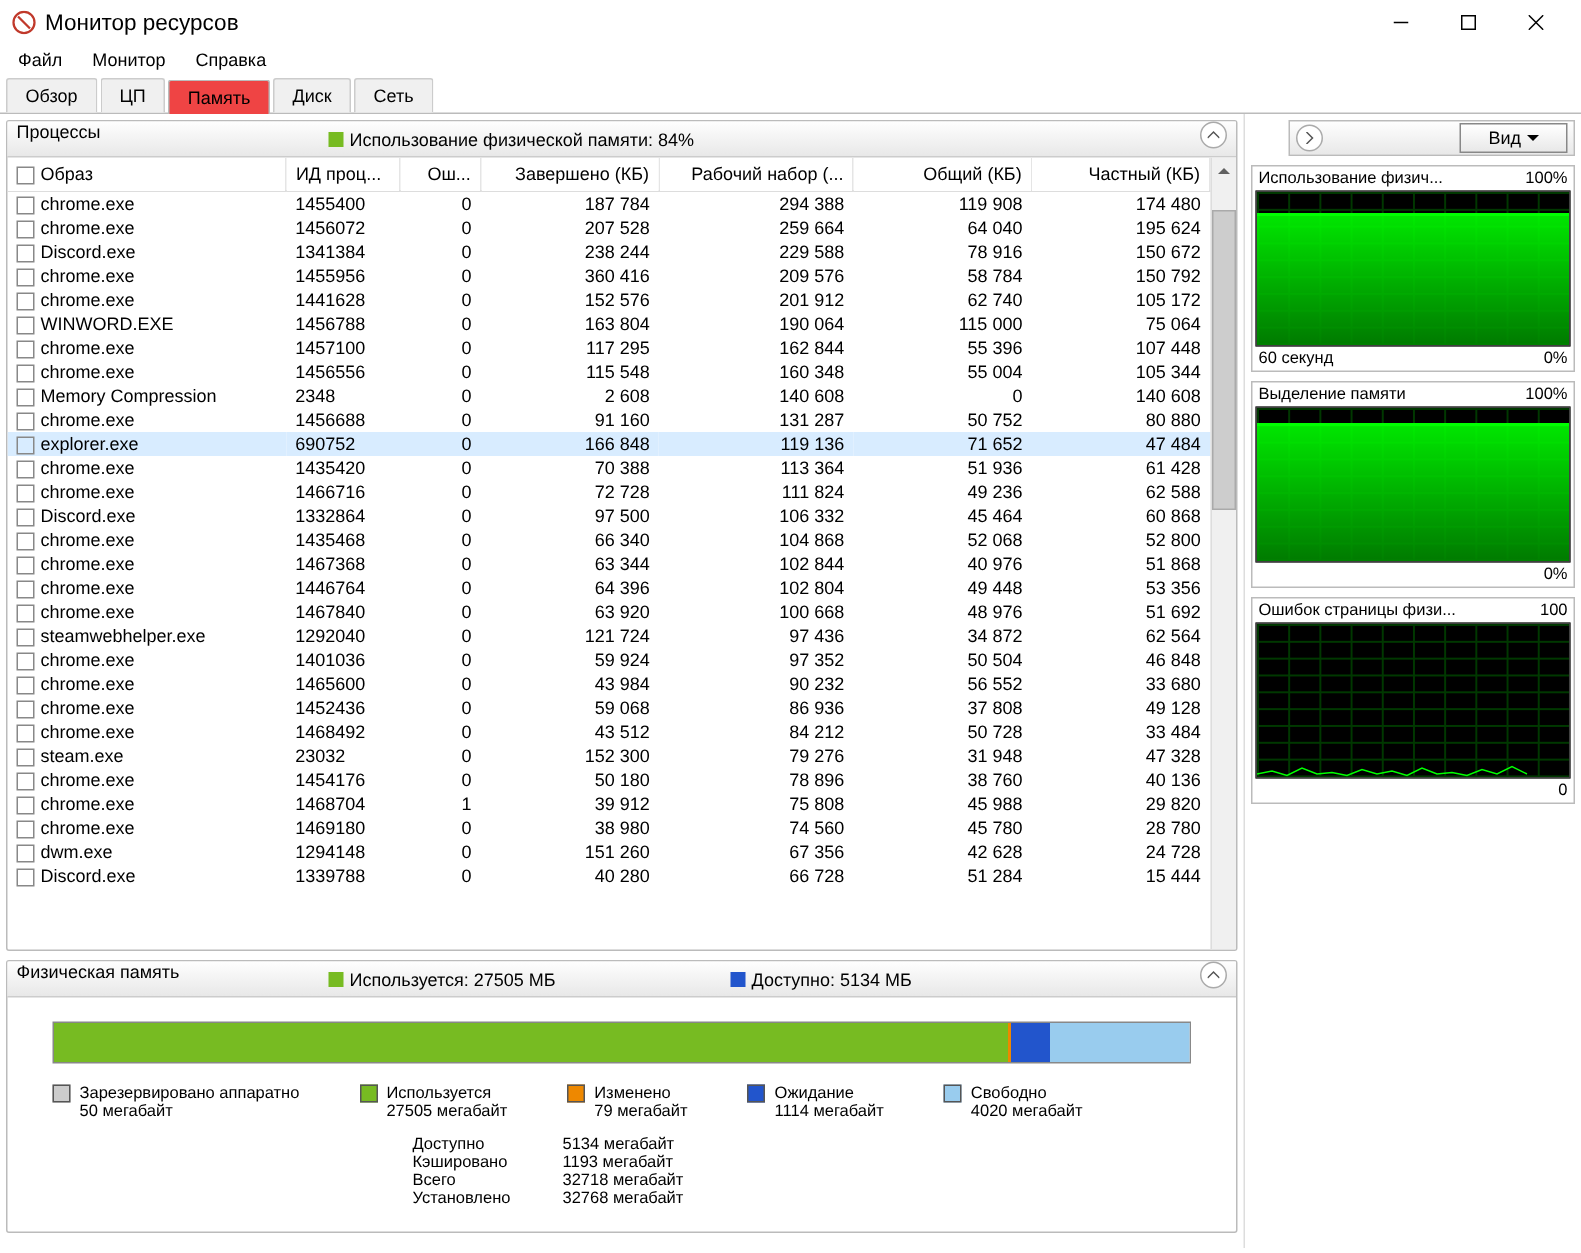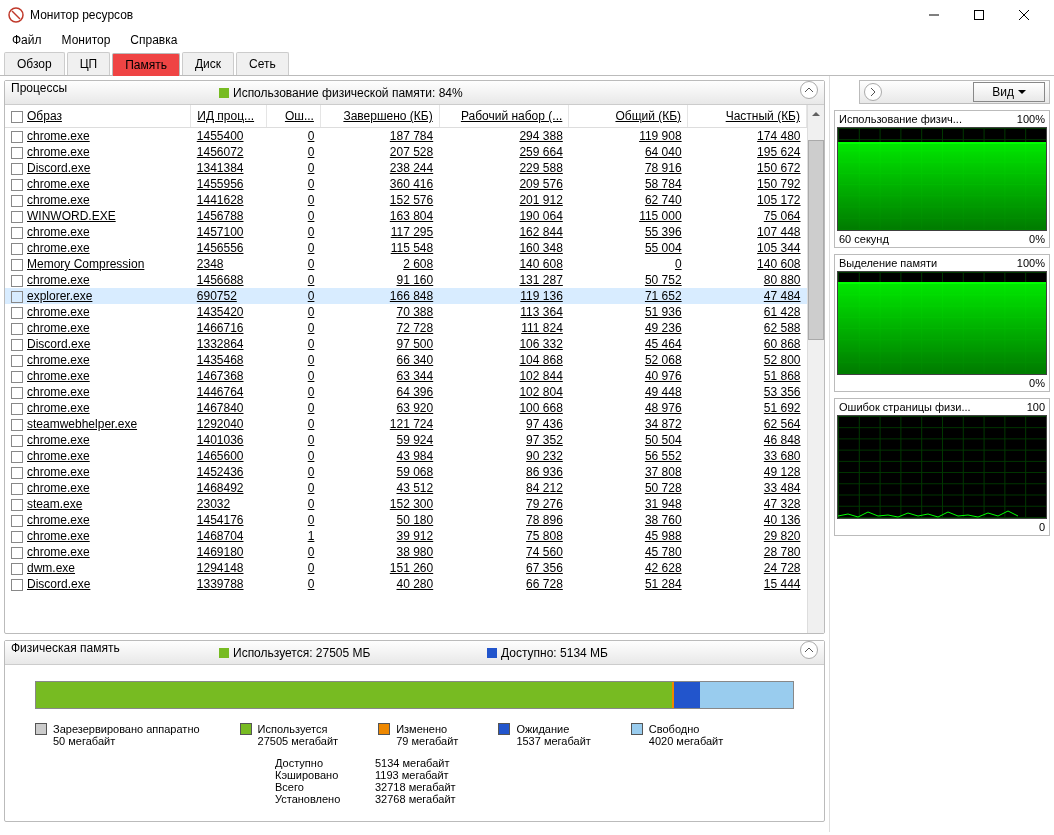--- a/index.html
+++ b/index.html
@@ -1,40 +1,40 @@
 <!DOCTYPE html>
 <html><head>
 <meta charset="utf-8">
 <style>
 * { box-sizing: border-box; margin: 0; padding: 0; }
 body { font-family: "Segoe UI", Tahoma, sans-serif; font-size: 12px; background: #fff; width: 1054px; height: 835px; overflow: hidden; color: #000; }
 .titlebar { height: 30px; display: flex; align-items: center; padding: 0 8px; background: #fff; }
 .titlebar-icon { width: 16px; height: 16px; margin-right: 6px; display: inline-flex; }
-.titlebar-title { flex: 1; font-size: 12px; }
+.titlebar-title { flex: 1; font-size: 15px; }
 .win-controls { display: flex; }
 .win-btn { width: 45px; height: 30px; display: flex; align-items: center; justify-content: center; cursor: pointer; }
 .menubar { height: 20px; padding: 0 8px; display: flex; gap: 12px; align-items: center; font-size: 12px; }
 .menubar-item { cursor: pointer; padding: 2px 4px; }
 .tabs { height: 26px; border-bottom: 1px solid #bbb; display: flex; align-items: flex-end; padding: 0 4px; background: #fff; }
 .tab { padding: 4px 12px; border: 1px solid transparent; cursor: pointer; font-size: 12px; background: #f0f0f0; border: 1px solid #ccc; border-bottom: none; margin-right: 2px; border-radius: 2px 2px 0 0; }
 .tab.active { background: #ef4444; border-color: #bbb; position: relative; top: 1px; }
 .content { display: flex; height: 756px; }
 .main-col { width: 830px; padding: 4px; border-right: 1px solid #ddd; display: flex; flex-direction: column; }
 .side-col { flex: 1; padding: 4px; display: flex; flex-direction: column; gap: 6px; }
 .panel { border: 1px solid #bbb; border-radius: 2px; }
 .panel-header { height: 24px; background: linear-gradient(to bottom, #fefefe, #e8e8e8); border-bottom: 1px solid #ccc; display: flex; padding: 0 6px; font-size: 12px; gap: 8px; }
 .panel-header-title { font-weight: normal; flex: 0 0 200px; }
 .panel-header-stat { display: flex; align-items: center; gap: 4px; flex: 1; }
 .sq { width: 10px; height: 10px; display: inline-block; }
 .chev-btn { width: 18px; height: 18px; border: 1px solid #aaa; border-radius: 50%; display: flex; align-items: center; justify-content: center; cursor: pointer; background: #fff; }
 .table-wrap { height: 528px; overflow: hidden; position: relative; }
 .table-scroll { position: absolute; right: 0; top: 0; bottom: 0; width: 17px; background: #f0f0f0; border-left: 1px solid #ddd; }
 .scroll-thumb { width: 100%; height: 200px; background: #cdcdcd; border: 1px solid #aaa; margin-top: 18px; }
 .scroll-arrow { height: 17px; display: flex; align-items: center; justify-content: center; background: #f0f0f0; cursor: pointer; }
-table { border-collapse: collapse; width: calc(100% - 17px); font-size: 12px; text-decoration: underline; }
+table { border-collapse: collapse; width: calc(100% - 17px); font-size: 12px; }
 thead th { text-align: left; font-weight: normal; padding: 4px 6px; border-right: 1px solid #e5e5e5; border-bottom: 1px solid #ddd; background: #fff; position: sticky; top: 0; white-space: nowrap; overflow: hidden; text-overflow: ellipsis; }
 thead th.num { text-align: right; }
 tbody td { padding: 1px 6px; white-space: nowrap; }
 tbody td.num { text-align: right; }
 tbody tr.sel { background: #d8ecff; }
 .chk { display: inline-block; width: 12px; height: 12px; border: 1px solid #888; margin-right: 4px; vertical-align: middle; }
 .col-image { width: 172px; }
 .col-pid { width: 70px; }
 .col-err { width: 50px; }
 .col-commit { width: 110px; }
@@ -454,21 +454,21 @@
               <span class="legend-sq" style="background:#ee8800"></span>
               <span class="legend-txt">
                 <span>Изменено</span>
                 <span>79 мегабайт</span>
               </span>
             </div>
           <div class="legend-item">
               <span class="legend-sq" style="background:#2255cc"></span>
               <span class="legend-txt">
                 <span>Ожидание</span>
-                <span>1537 мегабайт</span>
+                <span>1114 мегабайт</span>
               </span>
             </div>
           <div class="legend-item">
               <span class="legend-sq" style="background:#99ccee"></span>
               <span class="legend-txt">
                 <span>Свободно</span>
                 <span>4020 мегабайт</span>
               </span>
             </div>
         </div>

